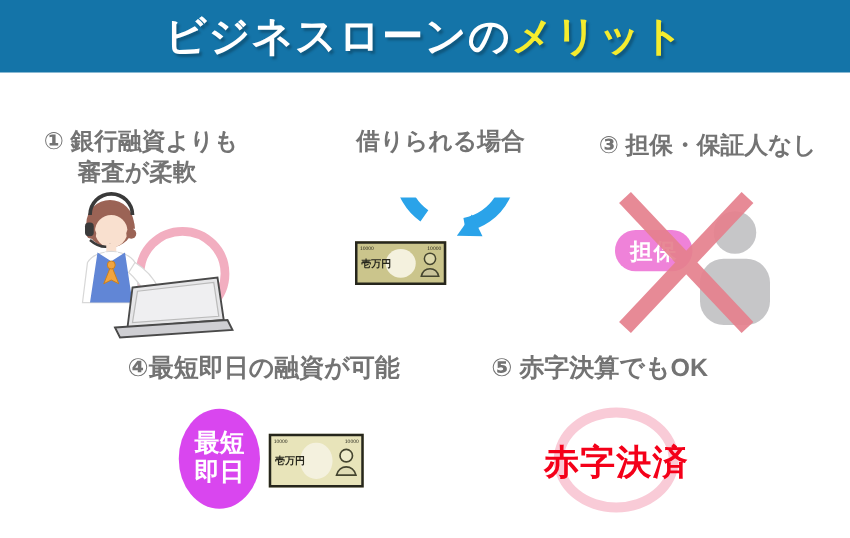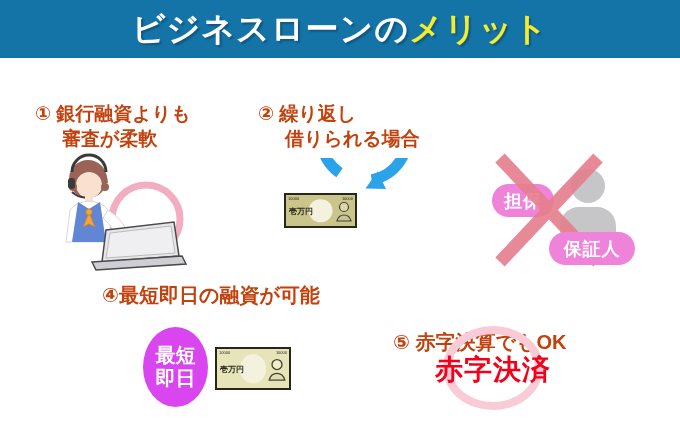--- a/index.html
+++ b/index.html
@@ -12,27 +12,27 @@
     position:absolute;left:0;top:0;width:680px;height:58px;background:#1474a8;
     display:flex;align-items:center;justify-content:center;
   }
   .header .title{
     font-size:33px;font-weight:bold;letter-spacing:1px;
     text-shadow:2px 2px 2px rgba(0,0,0,0.25);
   }
   .title-main{color:#ffffff;}
   .title-accent{color:#f5ec2e;}
   
-  .heading{position:absolute;color:#c2410c;font-weight:bold;font-size:19px;line-height:25px;white-space:nowrap;}
+  .heading{position:absolute;color:#737373;font-weight:bold;font-size:19px;line-height:25px;white-space:nowrap;}
   .heading .line2{padding-left:27px;}
   .h1{left:35px;top:101px;}
   .h2{left:258px;top:101px;}
   .h3{left:479px;top:104px;}
   .h4{left:102px;top:283px;font-size:20px;}
-  .h5{left:393px;top:283px;font-size:20px;margin-top:47px;}
+  .h5{left:393px;top:283px;font-size:20px;}
   
   .illus{position:absolute;}
   
   .pill{
     position:absolute;background:#ef82d9;color:#ffffff;font-weight:bold;
     display:flex;align-items:center;justify-content:center;border-radius:17px;
     font-size:18px;letter-spacing:1px;
   }
   .pill-collateral{left:492px;top:184px;width:62px;height:33px;z-index:1;}
   .pill-guarantor{left:549px;top:232px;width:86px;height:33px;z-index:3;}
@@ -81,24 +81,26 @@
       <span class="title-main">ビジネスローンの</span><span class="title-accent">メリット</span>
     </div>
   </div>
 
   <div class="heading h1">
     <div class="line1">① 銀行融資よりも</div>
     <div class="line2">審査が柔軟</div>
   </div>
 
   <div class="heading h2">
-    <div class="line1">② 繰り返し</div>
     <div class="line2">借りられる場合</div>
   </div>
 
+  <div class="heading h3">
+    <div class="line1">③ 担保・保証人なし</div>
+  </div>
 
   <div class="heading h4">
     <div class="line1">④最短即日の融資が可能</div>
   </div>
 
   <div class="heading h5">
     <div class="line1">⑤ 赤字決算でもOK</div>
   </div>
 
   <svg class="illus" style="left:42px;top:152px;z-index:1;" width="180" height="126" viewBox="0 0 180 126">
@@ -159,23 +161,20 @@
   <svg class="illus svg3" style="left:480px;top:148px;" width="170" height="122" viewBox="0 0 170 122">
 
     <circle cx="108" cy="38" r="17" fill="#c6c6c8"></circle>
     <rect x="80" y="59" width="56" height="53" rx="19" fill="#c6c6c8"></rect>
 
     <g stroke="#e5808e" stroke-width="13" opacity="0.92">
       <line x1="20" y1="10" x2="118" y2="114"></line>
       <line x1="118" y1="10" x2="20" y2="114"></line>
     </g>
   </svg>
-  <div class="pill pill-guarantor">
-    <span>保証人</span>
-  </div>
 
   <div class="sameday-circle">
     <div>最短</div>
     <div>即日</div>
   </div>
 
   <div class="banknote bk4">
     <span class="bk-corner tl">10000</span>
     <span class="bk-corner tr">10000</span>
     <div class="bk-oval"></div>

